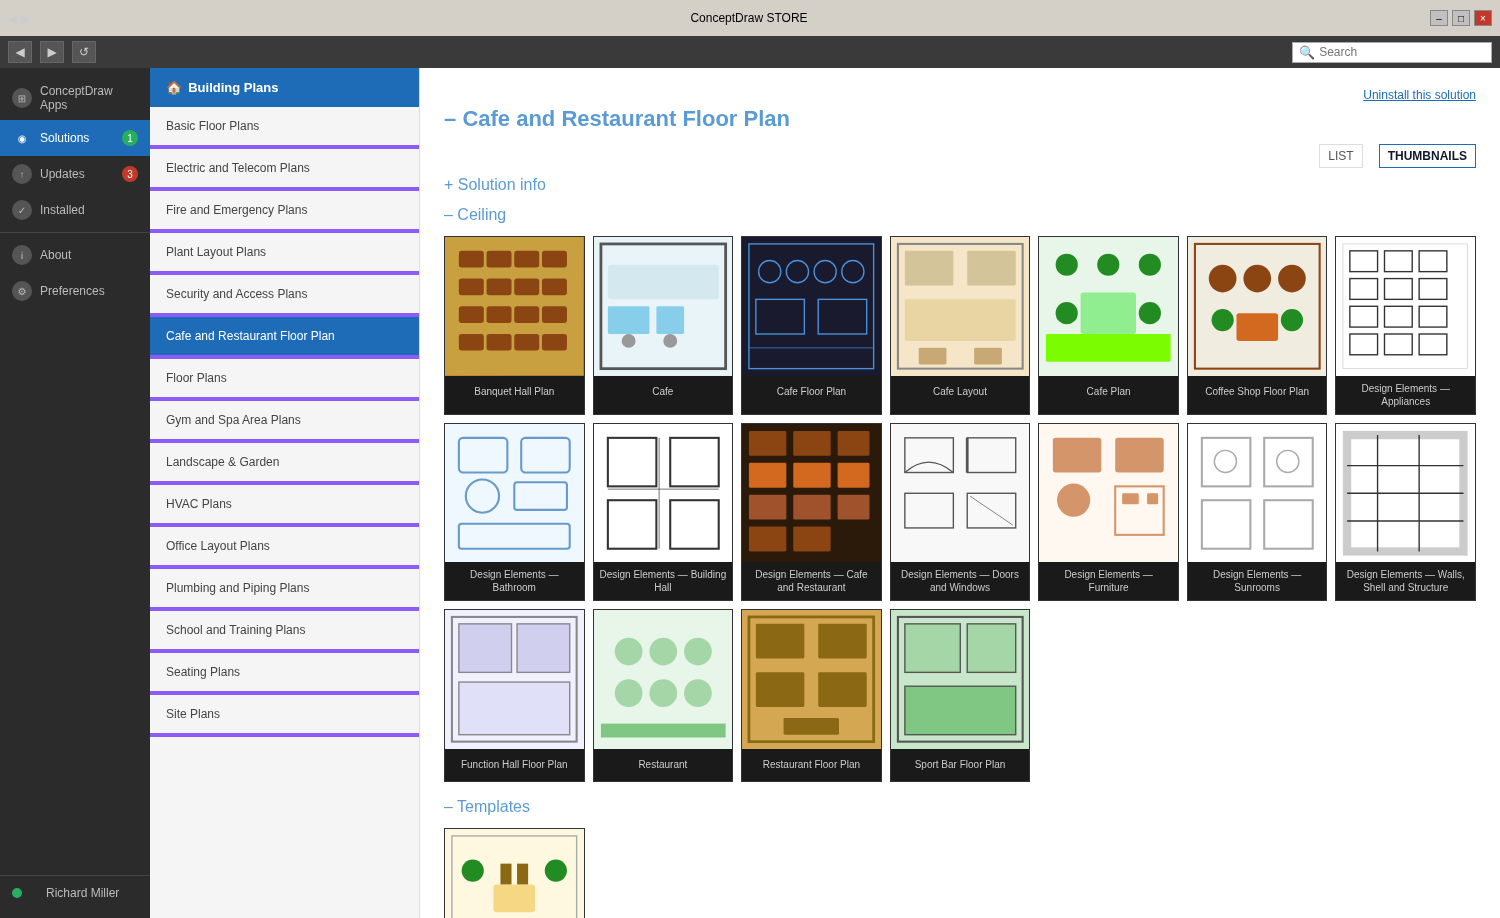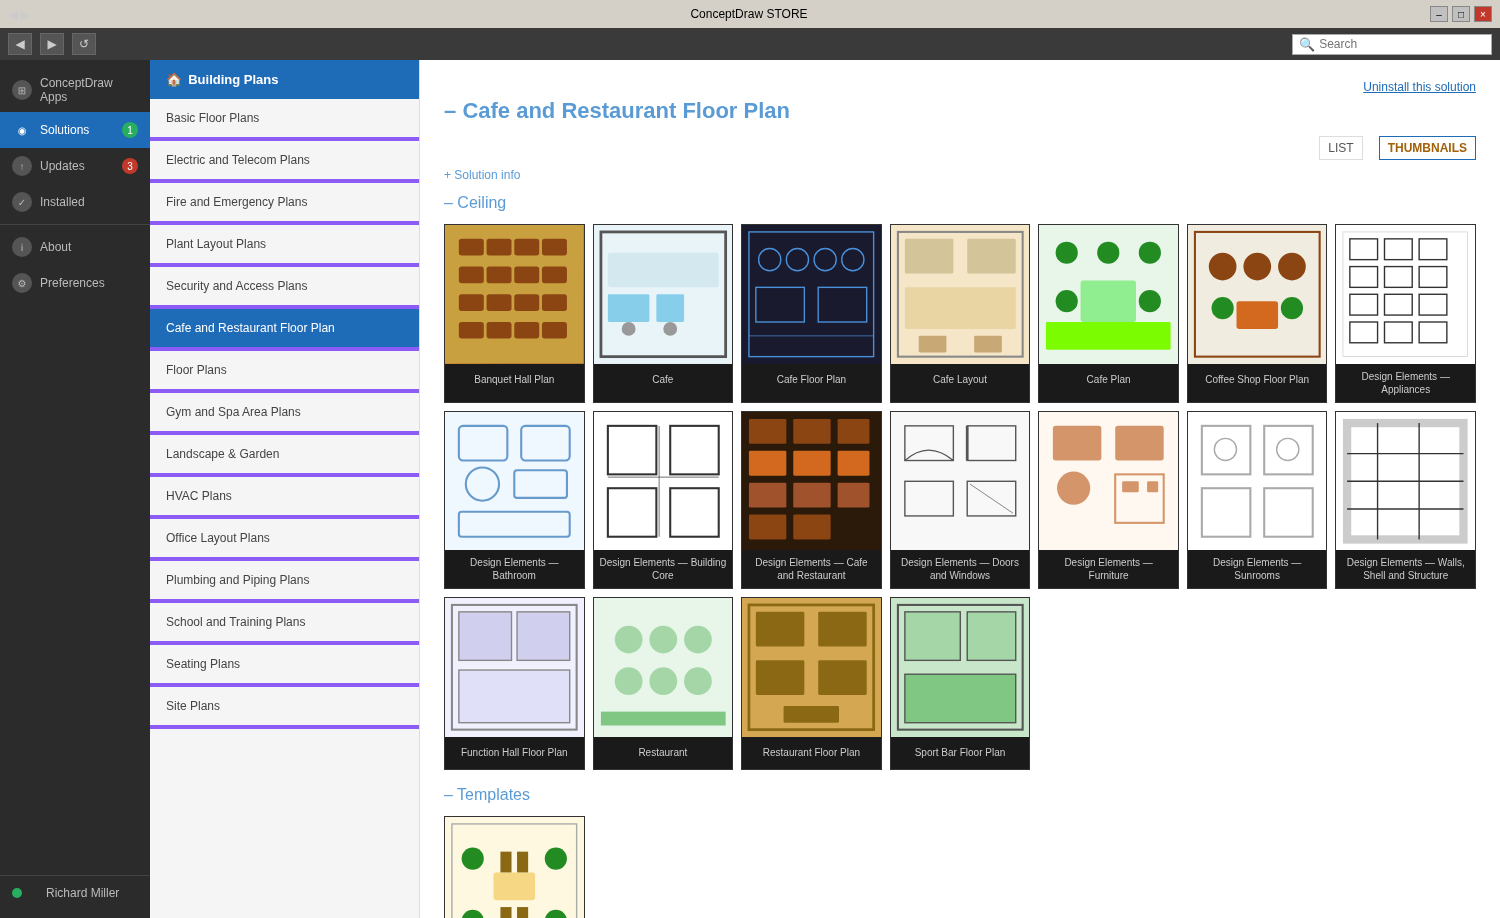--- a/index.html
+++ b/index.html
@@ -1,21 +1,21 @@
 <!DOCTYPE html>
 <html><head>
   <meta charset="utf-8">
   <style>
     * { box-sizing: border-box; margin: 0; padding: 0; }
     body { font-family: Arial, sans-serif; font-size: 13px; background: #2b2b2b; color: #ccc; display: flex; flex-direction: column; height: 918px; overflow: hidden; }
 
     
     .title-bar {
       background: #d4d0c8;
-      height: 28px;
+      height: 36px;
       display: flex;
       align-items: center;
       justify-content: space-between;
       padding: 0 8px;
       flex-shrink: 0;
     }
     .title-bar-title { font-size: 12px; color: #000; flex: 1; text-align: center; }
     .title-bar-controls { display: flex; gap: 4px; }
     .title-bar-controls span {
       width: 18px; height: 16px; background: #c0c0c0; border: 1px solid #888;
@@ -133,21 +133,21 @@
       align-items: center;
       gap: 12px;
       margin-bottom: 8px;
     }
     .uninstall-link { color: #1e6bb8; font-size: 12px; cursor: pointer; text-decoration: underline; }
     .view-toggle { display: flex; gap: 16px; align-items: center; }
     .view-btn {
       font-size: 12px; color: #555; cursor: pointer; display: flex; align-items: center; gap: 4px;
       padding: 4px 8px; border: 1px solid #ddd; background: white;
     }
-    .view-btn.active { font-weight: bold; color: #a16207; border-color: #1e6bb8; }
+    .view-btn.active { font-weight: bold; color: #0f172a; border-color: #1e6bb8; }
 
     .section-header {
       font-size: 16px;
       color: #5b9bd5;
       margin: 12px 0;
       display: flex;
       align-items: center;
       gap: 6px;
       cursor: pointer;
     }
@@ -199,21 +199,21 @@
       display: grid;
       grid-template-columns: repeat(7, 1fr);
       gap: 8px;
       margin-bottom: 16px;
     }
 
     .solution-info-section {
       margin-bottom: 12px;
     }
     .solution-info-header {
-      font-size: 12px;
+      font-size: 16px;
       color: #5b9bd5;
       cursor: pointer;
       display: flex;
       align-items: center;
       gap: 6px;
     }
   </style>
 </head>
 <body>
 
@@ -503,21 +503,21 @@
           <svg class="thumb-svg" viewBox="0 0 100 100" xmlns="http://www.w3.org/2000/svg">
             <rect width="100" height="100" fill="white"></rect>
             <rect x="10" y="10" width="35" height="35" fill="none" stroke="#333" stroke-width="1.5"></rect>
             <rect x="55" y="10" width="35" height="35" fill="none" stroke="#333" stroke-width="1.5"></rect>
             <rect x="10" y="55" width="35" height="35" fill="none" stroke="#333" stroke-width="1.5"></rect>
             <rect x="55" y="55" width="35" height="35" fill="none" stroke="#333" stroke-width="1.5"></rect>
             <line x1="47" y1="10" x2="47" y2="90" stroke="#333" stroke-width="0.5"></line>
             <line x1="10" y1="47" x2="90" y2="47" stroke="#333" stroke-width="0.5"></line>
           </svg>
         </div>
-        <div class="thumbnail-label">Design Elements — Building Core</div>
+        <div class="thumbnail-label">Design Elements — Building Hall</div>
       </div>
 
       <div class="thumbnail-item">
         <div class="thumbnail-img" style="background:#2b1a0a;">
           <svg class="thumb-svg" viewBox="0 0 100 100" xmlns="http://www.w3.org/2000/svg">
             <rect width="100" height="100" fill="#2b1a0a"></rect>
             <rect x="5" y="5" width="27" height="18" fill="#8B4513" rx="1"></rect>
             <rect x="37" y="5" width="27" height="18" fill="#8B4513" rx="1"></rect>
             <rect x="69" y="5" width="23" height="18" fill="#8B4513" rx="1"></rect>
             <rect x="5" y="28" width="27" height="18" fill="#D2691E" rx="1"></rect>

